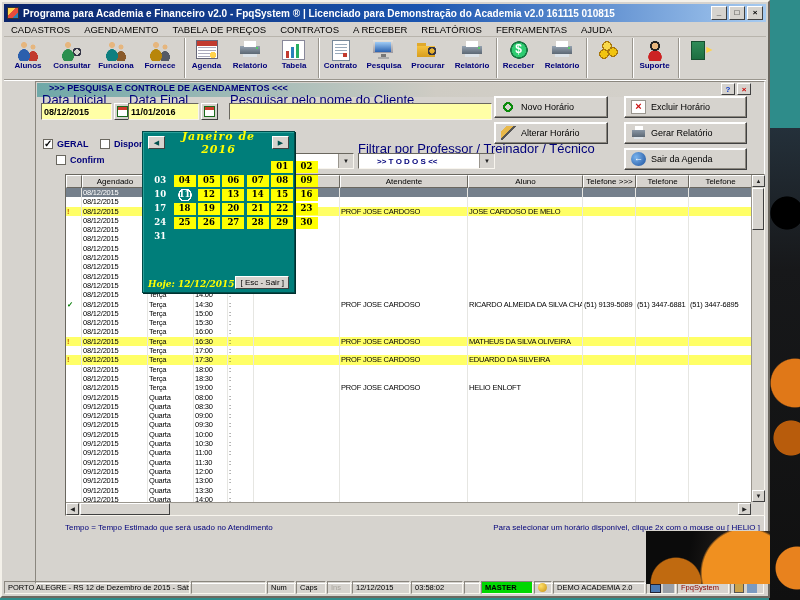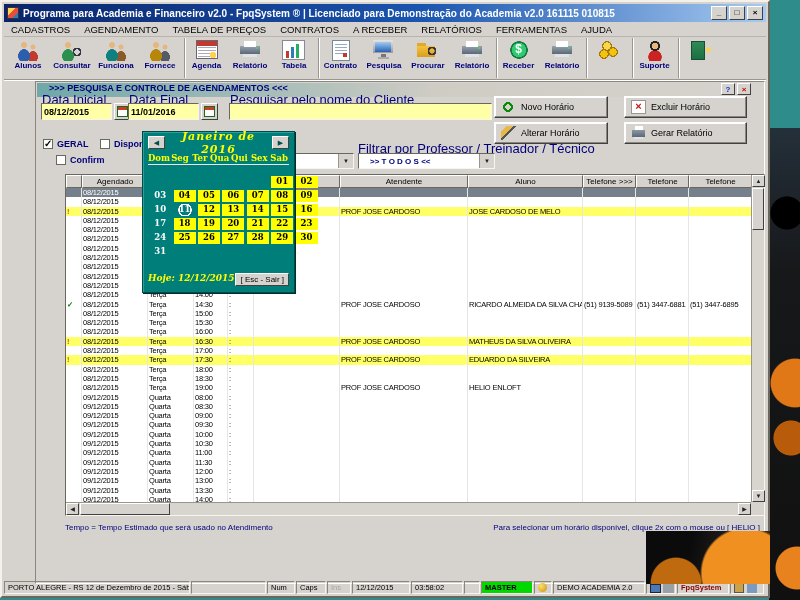--- a/index.html
+++ b/index.html
@@ -86,21 +86,21 @@
   .ic-excluir{background:#fff;border:1px solid #9a968e}
   .ic-excluir::after{content:"×";color:#cc1111;font-weight:bold;font-size:11px;line-height:11px}
   .ic-gerar{background-repeat:no-repeat;background-image:linear-gradient(#fff,#fff),linear-gradient(#8a97a5,#5c6874),linear-gradient(#dde3e8,#dde3e8);
     background-position:4px 0,1px 4px,3px 10px;background-size:8px 4px,13px 7px,9px 3px}
   .ic-sair{border-radius:50%;background:radial-gradient(circle at 5px 5px,#7ab4ee,#1a4f9c)}
   .ic-sair::after{content:"←";color:#fff;font-weight:bold;font-size:9px}
   .cb{position:absolute;width:10px;height:10px;background:#fff;border:1px solid #6a675f}
   .cb.checked::after{content:"✓";position:absolute;left:0;top:-2px;font-size:10px;font-weight:bold;color:#000}
   .cblbl{position:absolute;font-size:9px;font-weight:bold;color:#00007a;white-space:nowrap}
   .combo{position:absolute;height:16px;background:#fff;border:1px solid;border-color:#6a675f #f8f5ee #f8f5ee #6a675f;display:flex;align-items:center}
-  .combo .cval{flex:1;font-size:8px;font-weight:bold;color:#00007a;padding:0 11px;white-space:nowrap;overflow:hidden}
+  .combo .cval{flex:1;font-size:8px;font-weight:bold;color:#00007a;padding:0 18px;white-space:nowrap;overflow:hidden}
   .combo .cdrop{width:15px;height:100%;background:#D6D3CE;border-left:1px solid #9a968e;font-size:6px;line-height:14px;text-align:center;color:#222}
 
   
   .grid{position:absolute;left:29px;top:92px;width:700px;height:342px;background:#fff;border:1px solid;border-color:#6a675f #f8f5ee #f8f5ee #6a675f}
   .ghead{display:flex;height:13px;overflow:hidden}
   .ghead>span{background:#D6D3CE;border:1px solid;border-color:#fff #6a675f #6a675f #fff;font-size:8px;display:flex;align-items:center;justify-content:center;white-space:nowrap;overflow:hidden;flex:0 0 auto}
   .gbody{position:absolute;left:0;top:13px;right:13px;bottom:13px;overflow:hidden}
   .grow{display:flex;height:9.3px;line-height:9.5px;font-size:7.5px;color:#000;white-space:nowrap}
   .grow.warn{background:#FFFF66}
   .grow.sel{background:#75808C;color:#fff}
@@ -129,39 +129,39 @@
   .hint-left{position:absolute;left:29px;top:441px;font-size:8px;color:#00007a;white-space:nowrap}
   .hint-right{position:absolute;right:4px;top:441px;font-size:8px;color:#00007a;white-space:nowrap}
 
   
   .statusbar{position:absolute;left:2px;bottom:2px;right:2px;height:14px;display:flex;gap:1px;align-items:flex-end}
   .sseg{height:13px;border:1px solid;border-color:#8a867e #f8f5ee #f8f5ee #8a867e;font-size:7.5px;line-height:11px;padding:0 3px;white-space:nowrap;overflow:hidden;color:#000;flex:0 0 auto}
   .s1{width:186px}.s2{width:75px}.s3{width:28px}.s4{width:30px}.s5{width:24px}.s6{width:58px}.s7{width:52px}
   .s8{width:16px}.s9{width:52px}.s10{width:18px}.s11{width:92px}.s12{width:30px}.s13{width:52px}.s14{width:34px}
   .dim{color:#a8a49c}
   .master{background:#00d800;font-weight:bold;text-align:left}
-  .brand{color:#8a0000;font-weight:bold}
+  .brand{color:#8a0000;font-weight:normal}
   .ic-gold::after{content:"";display:inline-block;width:9px;height:9px;border-radius:50%;background:radial-gradient(circle at 3px 3px,#ffe06a,#c89010);margin-top:1px}
   .ic-pc::after{content:"";display:inline-block;width:9px;height:7px;background:#4a7ab5;border:1px solid #223;box-shadow:13px 0 0 #9aa0a8;margin-top:2px}
   .ic-end::after{content:"";display:inline-block;width:8px;height:8px;background:#caa24a;border:1px solid #555;box-shadow:13px 0 0 #7a9ac0;margin-top:1px}
 
   
   .calendar{position:absolute;left:140px;top:129px;width:153px;height:162px;z-index:50;background:#007E7A;
     border:1px solid #004a48;box-shadow:1px 1px 0 #00302e,inset 1px 1px 0 #2aa09a;display:flex;flex-direction:column;padding:3px 5px}
   .cal-title{display:flex;align-items:center;height:15px}
   .cal-nav{width:17px;height:13px;background:#D6D3CE;border:1px solid;border-color:#fff #404040 #404040 #fff;font-size:7px;line-height:10px;color:#00504e;text-align:center;padding:0}
   .cal-month{flex:1;text-align:center;color:#FFFF00;font:bold italic 11px "DejaVu Serif",serif;letter-spacing:1px}
   .cal-week{display:flex;margin-top:3px;border-bottom:1px solid #e8e8e8;padding-bottom:1px}
   .cwd{width:24.4px;text-align:center;color:#FFFF00;font:bold 8.5px "DejaVu Serif",serif}
   .cal-grid{display:grid;grid-template-columns:repeat(7,24.4px);grid-auto-rows:14px;align-items:center;justify-items:center;margin-top:10px}
   .ccell{width:22px;height:12px;line-height:12px;text-align:center;font:bold 8.5px "DejaVu Serif",serif;background:#FFFF00;color:#000}
   .ccell.empty{background:rgba(0,0,0,0)}
   .ccell.sun{background:rgba(0,0,0,0);color:#fff}
   .ccell.selday{background:radial-gradient(circle,rgba(0,0,0,0) 0 5.5px,#fff 5.5px 6.5px,rgba(0,0,0,0) 7px);color:#fff}
-  .cal-footer{margin-top:auto;display:flex;align-items:flex-start;justify-content:space-between;height:16px}
+  .cal-footer{margin-top:auto;display:flex;align-items:flex-end;justify-content:space-between;height:16px}
   .cal-today{color:#FFFF00;font:bold italic 9px "DejaVu Serif",serif}
   .cal-esc{height:13px;background:#D6D3CE;border:1px solid;border-color:#fff #404040 #404040 #fff;font:8px "Liberation Sans",sans-serif;padding:0 4px;color:#000}
 </style>
 </head>
 <body>
 
 <div class="photo-right"></div>
 
 <div class="app-window">
 
@@ -310,20 +310,24 @@
       <span>Alterar Horário</span>
     </button>
     <button class="abtn" style="left:588px;top:14px;width:123px">
       <span class="bico ic-excluir"></span>
       <span>Excluir Horário</span>
     </button>
     <button class="abtn" style="left:588px;top:40px;width:123px">
       <span class="bico ic-gerar"></span>
       <span>Gerar Relatório</span>
     </button>
+    <button class="abtn" style="left:588px;top:66px;width:123px">
+      <span class="bico ic-sair"></span>
+      <span>Sair da Agenda</span>
+    </button>
 
     <span class="cb checked" style="left:7px;top:57px"></span>
     <span class="cblbl" style="left:21px;top:57px">GERAL</span>
     <span class="cb" style="left:64px;top:57px"></span>
     <span class="cblbl" style="left:78px;top:57px">Dispon</span>
     <span class="cb" style="left:20px;top:73px"></span>
     <span class="cblbl" style="left:34px;top:73px">Confirm</span>
 
     <span class="combo" style="left:200px;top:71px;width:118px">
       <span class="cval"></span>
@@ -885,36 +889,20 @@
 
       <span class="sseg s14 ic-end"></span>
     </div>
 
   <div class="calendar">
     <div class="cal-title">
       <button class="cal-nav">◀</button>
       <span class="cal-month">Janeiro de 2016</span>
       <button class="cal-nav">▶</button>
     </div>
-    <div class="cal-week">
-
-        <span class="cwd">Dom</span>
-
-        <span class="cwd">Seg</span>
-
-        <span class="cwd">Ter</span>
-
-        <span class="cwd">Qua</span>
-
-        <span class="cwd">Qui</span>
-
-        <span class="cwd">Sex</span>
-
-        <span class="cwd">Sab</span>
-      </div>
     <div class="cal-grid">
 
         <span class="ccell empty"></span>
 
         <span class="ccell empty"></span>
 
         <span class="ccell empty"></span>
 
         <span class="ccell empty"></span>
 

